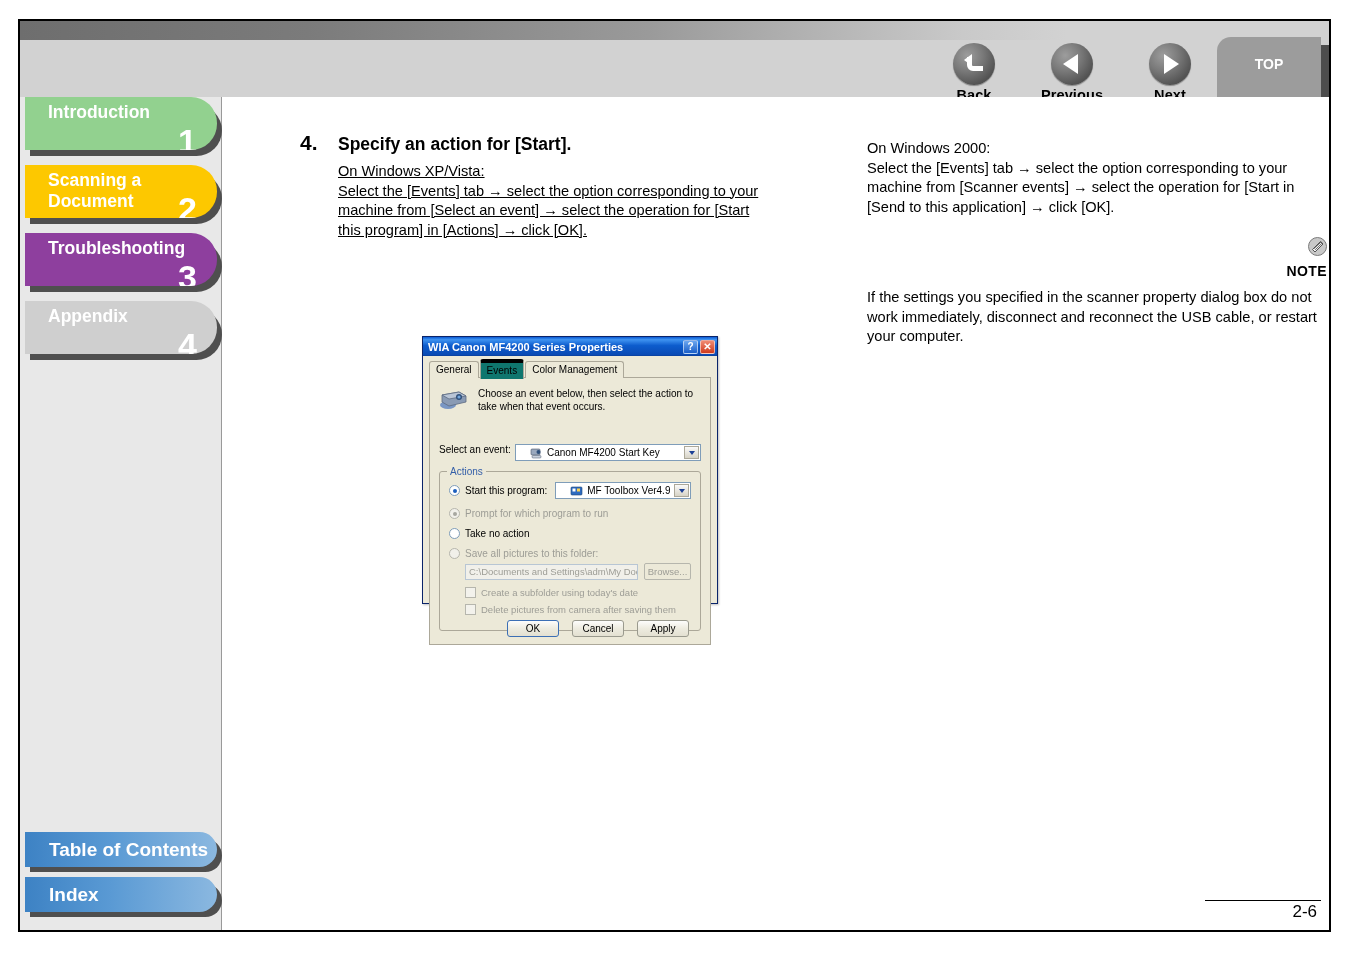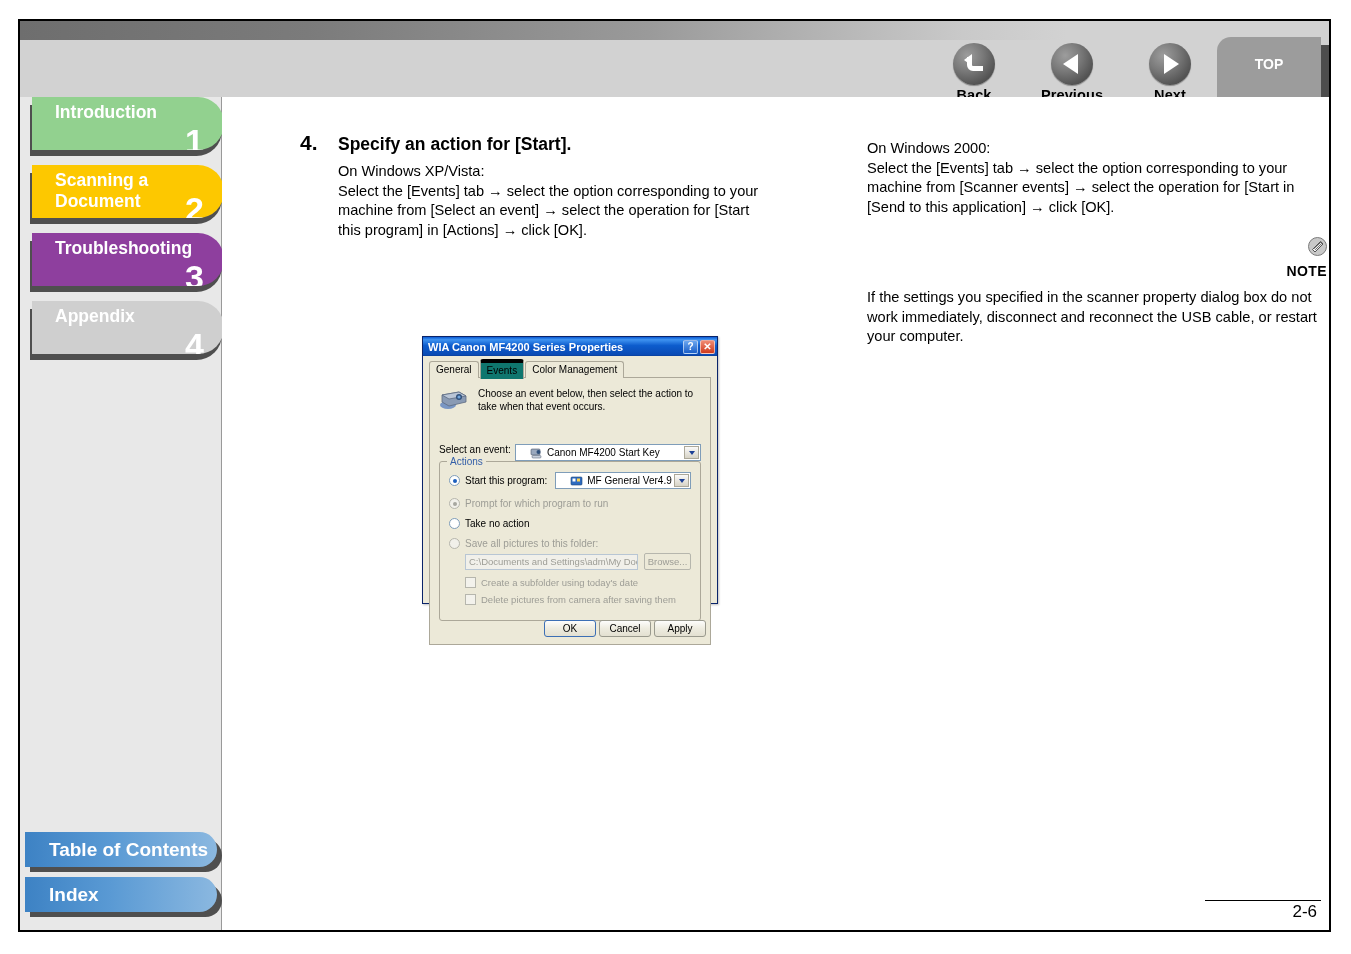--- a/index.html
+++ b/index.html
@@ -140,21 +140,21 @@
     position: absolute;
     left: 10px;
     top: 8px;
     width: 192px;
     height: 51px;
     background: #4f4f4f;
     border-radius: 0 26px 26px 0;
   }
   .tab {
     position: absolute;
-    left: 12px;
+    left: 5px;
     top: 0;
     width: 192px;
     height: 53px;
     border-radius: 0 26px 26px 0;
     box-sizing: border-box;
     padding: 5px 0 0 23px;
     color: #ffffff;
     font-weight: bold;
     font-size: 17.5px;
     line-height: 21px;
@@ -246,20 +246,21 @@
   .step-title {
     font-size: 17.5px;
     font-weight: bold;
     color: #000;
   }
   .body-text {
     font-size: 14.6px;
     line-height: 19.5px;
     color: #000;
     margin-left: 38px;
+    text-decoration: underline;
   }
   .rtext {
     font-size: 14.6px;
     line-height: 19.5px;
     color: #000;
   }
 
   .note-head {
     display: flex;
     align-items: flex-end;
@@ -409,20 +410,21 @@
     justify-content: center;
   }
   .combo-arrow i {
     border-left: 3px solid transparent;
     border-right: 3px solid transparent;
     border-top: 4px solid #1c3f94;
     display: block;
   }
 
   #actions-group {
+    margin-top: 10px;
     border: 1px solid #aca899;
     border-radius: 3px;
     padding: 10px 9px 9px 9px;
     position: relative;
     height: 160px;
     box-sizing: border-box;
   }
   #actions-legend {
     position: absolute;
     top: -6px;
@@ -493,24 +495,24 @@
     display: flex;
     align-items: center;
     justify-content: center;
     border-radius: 2px;
     box-sizing: border-box;
   }
   .check-row { display: flex; align-items: center; margin: 0 0 6px 16px; font-size: 9.5px; }
 
   #dlg-buttons {
     position: absolute;
-    right: 4px;
+    right: 21px;
     bottom: 7px;
     display: flex;
-    gap: 3px;
+    gap: 13px;
   }
   .dbtn {
     width: 52px;
     height: 17px;
     border: 1px solid #9a9a8e;
     border-radius: 3px;
     background: linear-gradient(to bottom,#fdfdfc 0%,#eeece0 48%,#e3e0d1 100%);
     font-size: 10px;
     color: #000;
     display: flex;
@@ -687,21 +689,21 @@
 
               <div class="radio-row">
                 <span class="radio checked"></span>
                 <span style="margin-right:8px;">Start this program:</span>
                 <span class="combo" style="flex:1;">
                   <svg class="combo-icon" viewBox="0 0 13 12">
                     <rect x="1" y="2" width="11" height="8" rx="1" fill="#2e6bbf" stroke="#1b4375" stroke-width="0.6"></rect>
                     <rect x="2.5" y="3.5" width="3" height="3" fill="#ffffff"></rect>
                     <rect x="7" y="3.5" width="3" height="3" fill="#ffd34d"></rect>
                   </svg>
-                  <span class="combo-text">MF General Ver4.9</span>
+                  <span class="combo-text">MF Toolbox Ver4.9</span>
                   <span class="combo-arrow">
                       <i></i>
                     </span>
                 </span>
               </div>
 
               <div class="radio-row">
                 <span class="radio dim checked"></span>
                 <span class="dim-text">Prompt for which program to run</span>
               </div>

